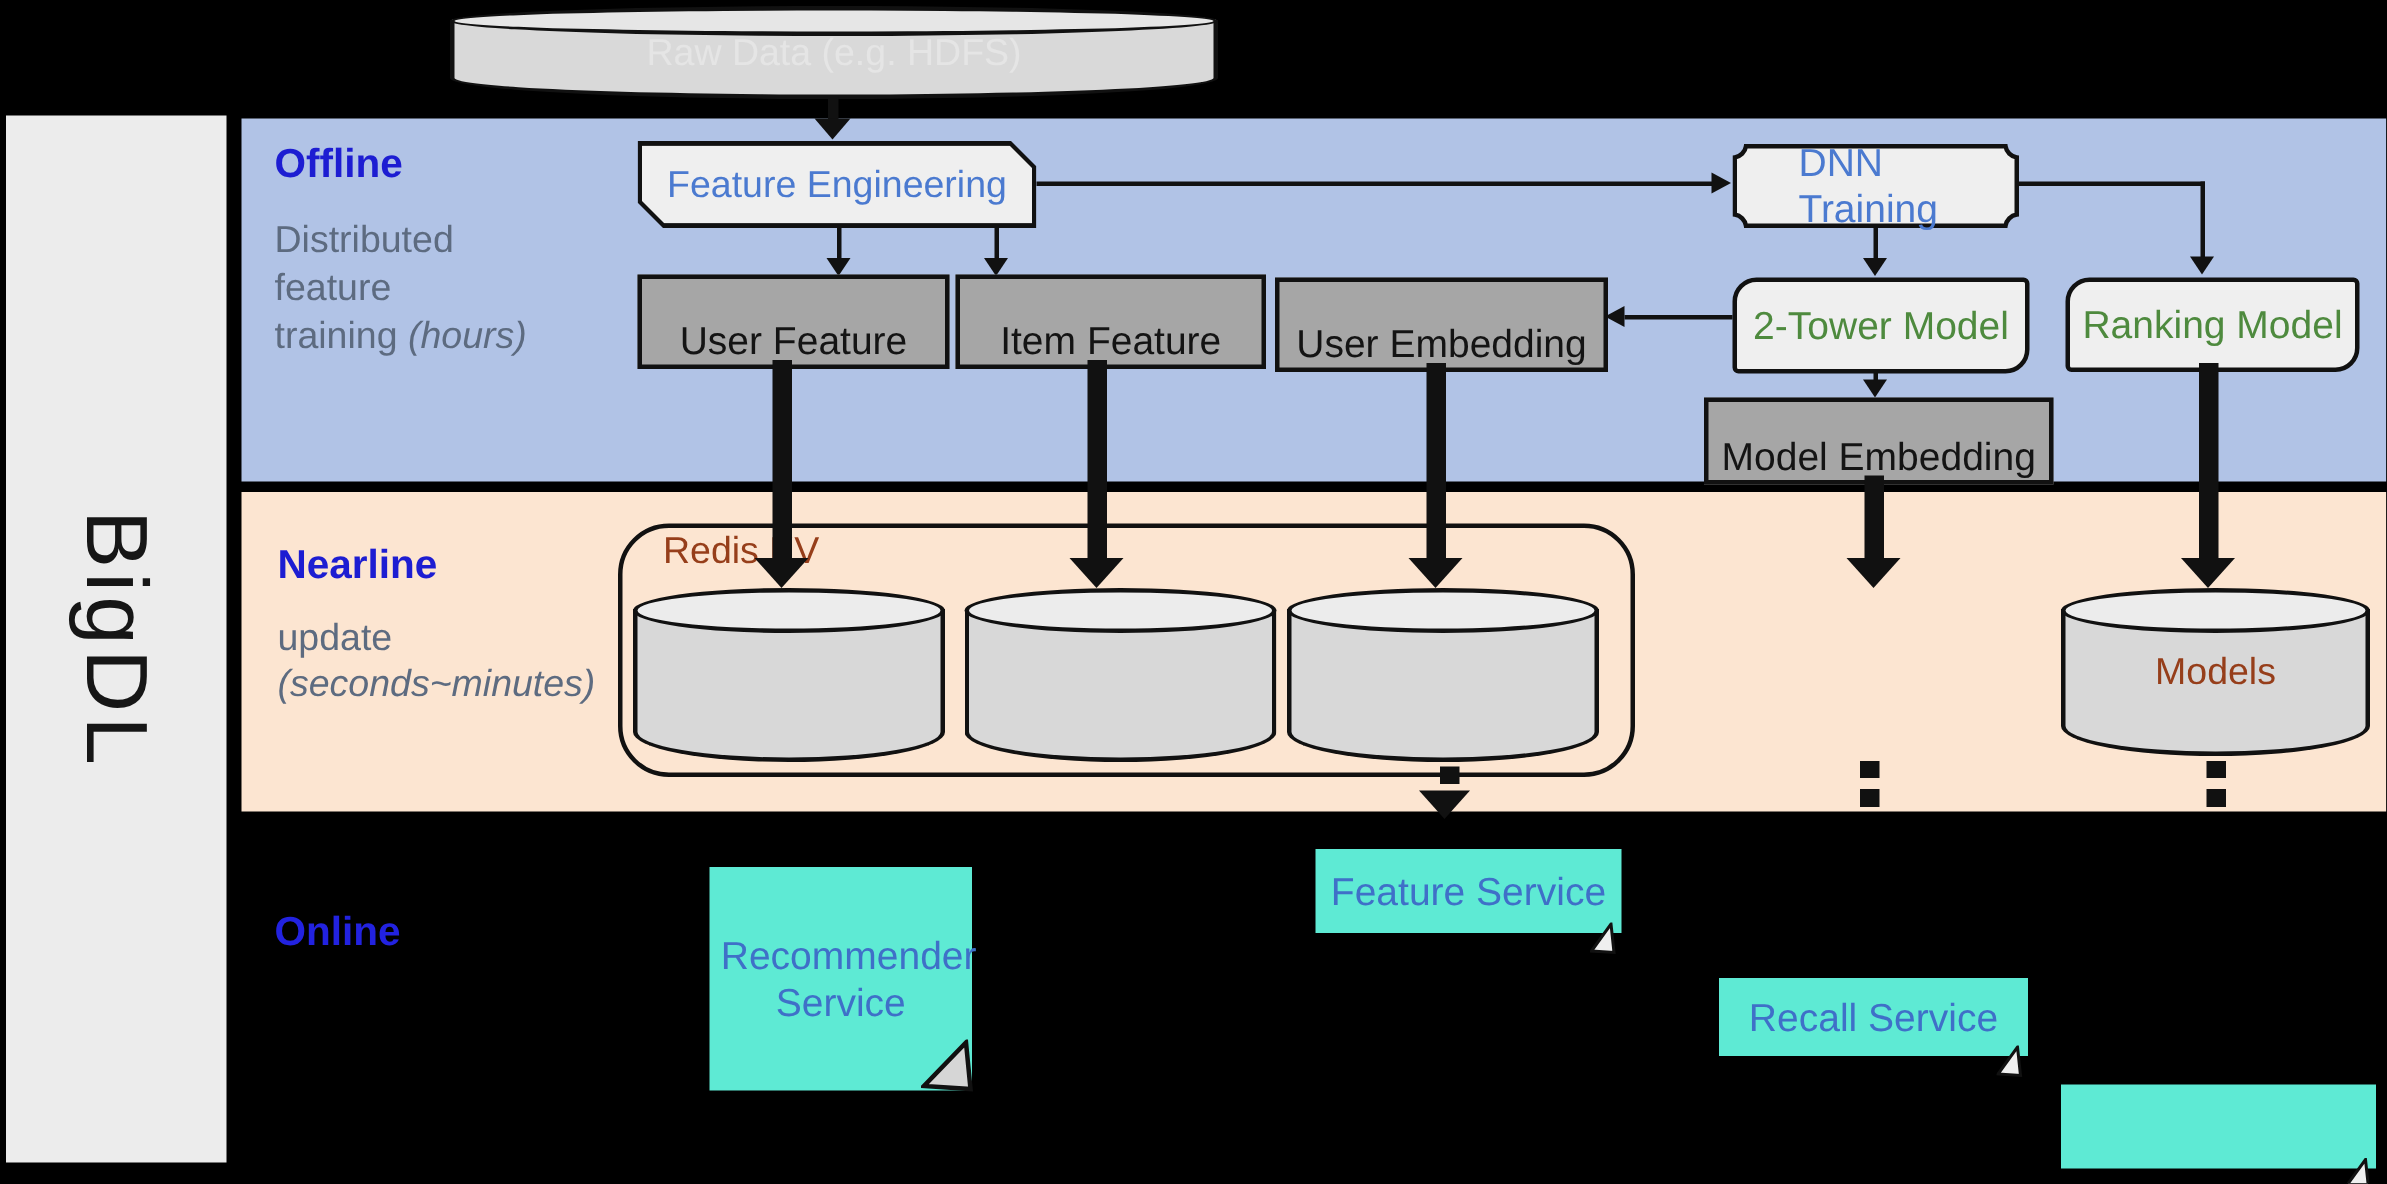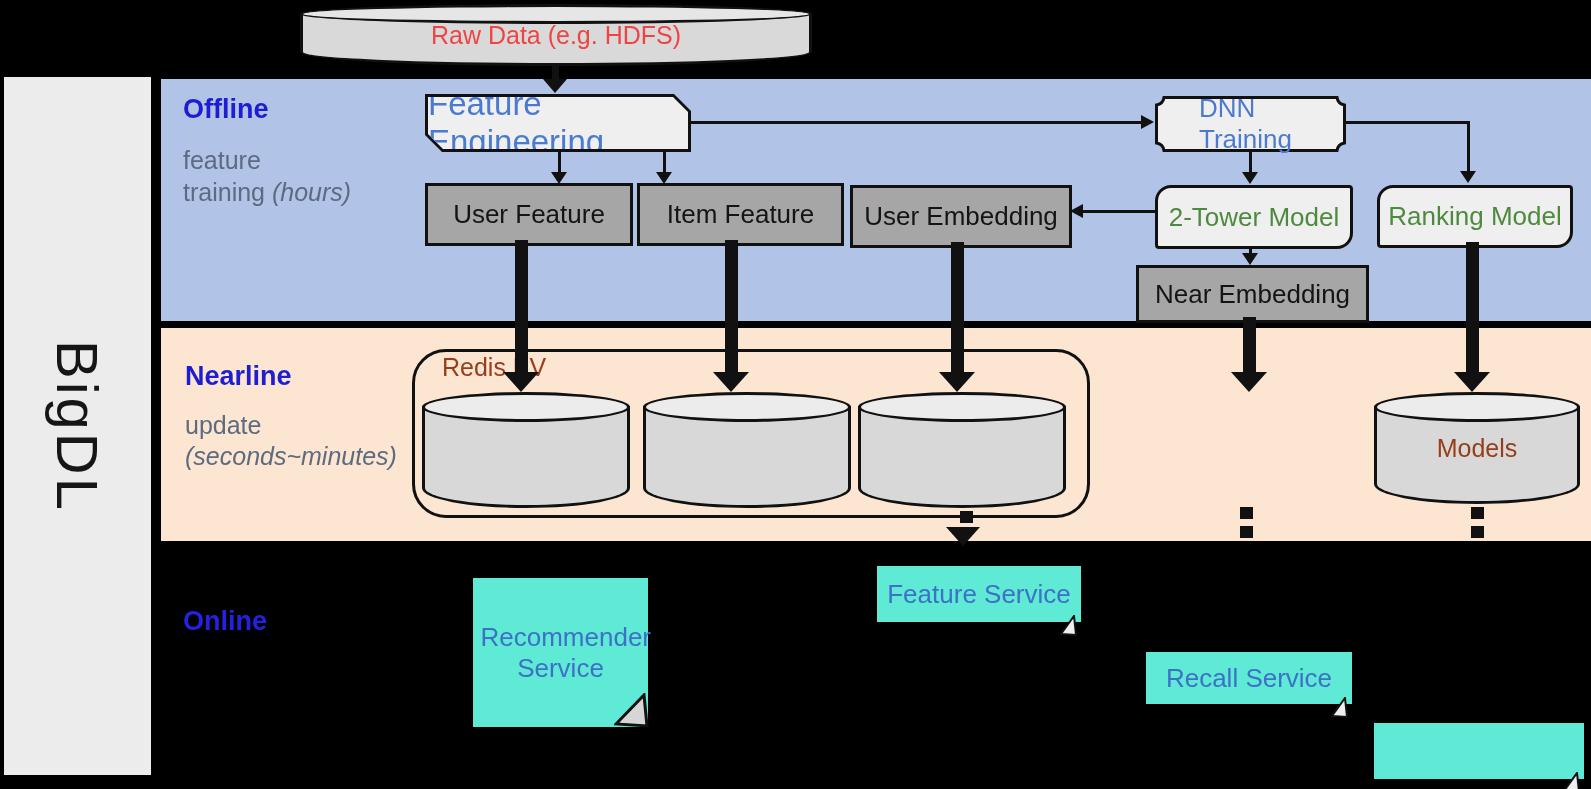--- a/index.html
+++ b/index.html
@@ -18,42 +18,42 @@
 
   
   .sec-label{font-size:27px;color:#1d1dd2;font-weight:600;}
   .sec-label.on-black{color:#2222e0;}
   .desc{font-size:25px;color:#5d6b80;line-height:32px;}
   .desc.on-black{color:#51607a;}
   .desc i{font-style:italic;}
 
   
   .node{display:flex;align-items:center;justify-content:center;text-align:center;}
-  .darkbox{background:#a6a6a6;border:3px solid #111;color:#141414;font-size:26px;}
+  .darkbox{background:#a6a6a6;border:3px solid #111;color:#141414;font-size:26px;align-items:flex-end;}
   .altbox{background:#efefef;border:3px solid #111;border-radius:16px 4px 16px 4px;
           color:#4e8a3e;font-size:26px;}
   .blue-t{color:#4b7ad0;}
   .brown-t{color:#963e1a;}
 
   
   .snip-outer{background:#111;
     clip-path:polygon(0 0,calc(100% - 17px) 0,100% 17px,100% 100%,17px 100%,0 calc(100% - 17px));}
   .snip-inner{position:absolute;inset:3px;background:#efefef;
     clip-path:polygon(0 0,calc(100% - 15px) 0,100% 15px,100% 100%,15px 100%,0 calc(100% - 15px));
-    display:flex;align-items:center;justify-content:center;font-size:33px;}
+    display:flex;align-items:center;justify-content:center;font-size:25px;}
 
   
   .cyl-body{position:absolute;left:0;right:0;top:14px;bottom:0;background:#d8d8d8;
     border:3px solid #111;border-top:none;border-radius:0 0 50% 50% / 0 0 20px 20px;}
   .cyl-top{position:absolute;left:0;right:0;top:0;height:30px;background:#ececec;
     border:3px solid #111;border-radius:50%;box-sizing:border-box;}
   .cyl-label{position:absolute;left:0;right:0;top:42px;text-align:center;font-size:25px;}
   .raw .cyl-top{height:20px;background:#e6e6e6;}
   .raw .cyl-body{top:9px;border-radius:0 0 50% 50% / 0 0 14px 14px;background:#d9d9d9;}
-  .raw .cyl-label{top:0;bottom:0;display:flex;align-items:center;justify-content:center;color:#ef4444;}
+  .raw .cyl-label{top:0;bottom:0;display:flex;align-items:center;justify-content:center;color:#e5e5e5;}
 
   
   .redis-box{left:412px;top:349px;width:672px;height:163px;border:3px solid #111;border-radius:34px;}
 
   
   .hline{position:absolute;height:3px;background:#111;}
   .vline{position:absolute;width:3px;background:#111;}
   .head-r{position:absolute;width:0;height:0;border-top:7px solid transparent;
           border-bottom:7px solid transparent;border-left:13px solid #111;}
   .head-l{position:absolute;width:0;height:0;border-top:7px solid transparent;
@@ -84,20 +84,21 @@
 
   <div class="abs band-offline"></div>
   <div class="abs band-nearline"></div>
 
   <div class="abs bigdl-bar">
     <div class="bigdl-text">BigDL</div>
   </div>
 
   <div class="abs sec-label" style="left:183px;top:94px;">Offline</div>
   <div class="abs desc" style="left:183px;top:144px;">
+    <div>Distributed</div>
     <div>feature</div>
     <div><span>training </span><i>(hours)</i></div>
   </div>
 
   <div class="abs sec-label" style="left:185px;top:361px;">Nearline</div>
   <div class="abs desc" style="left:185px;top:410px;line-height:31px;">
     <div>update</div>
     <div><i>(seconds~minutes)</i></div>
   </div>
 
@@ -156,21 +157,21 @@
     <span>Ranking Model</span>
   </div>
 
   <div class="hline" style="left:1083px;top:210px;width:72px;"></div>
   <div class="head-l" style="left:1070px;top:204px;"></div>
 
   <div class="abs vline" style="left:1249px;top:243px;height:12px;"></div>
   <div class="head-d" style="left:1242px;top:253px;"></div>
 
   <div class="abs node darkbox z4" style="left:1136px;top:265px;width:227px;height:52px;">
-    <span>Near Embedding</span>
+    <span>Model Embedding</span>
   </div>
 
   <div class="tstem z5" style="left:515px;top:240px;height:134px;"></div>
   <div class="thead z5" style="left:503px;top:372px;"></div>
   <div class="tstem z5" style="left:725px;top:240px;height:134px;"></div>
   <div class="thead z5" style="left:713px;top:372px;"></div>
   <div class="tstem z5" style="left:951px;top:242px;height:132px;"></div>
   <div class="thead z5" style="left:939px;top:372px;"></div>
   <div class="tstem z5" style="left:1243px;top:317px;height:57px;"></div>
   <div class="thead z5" style="left:1231px;top:372px;"></div>

